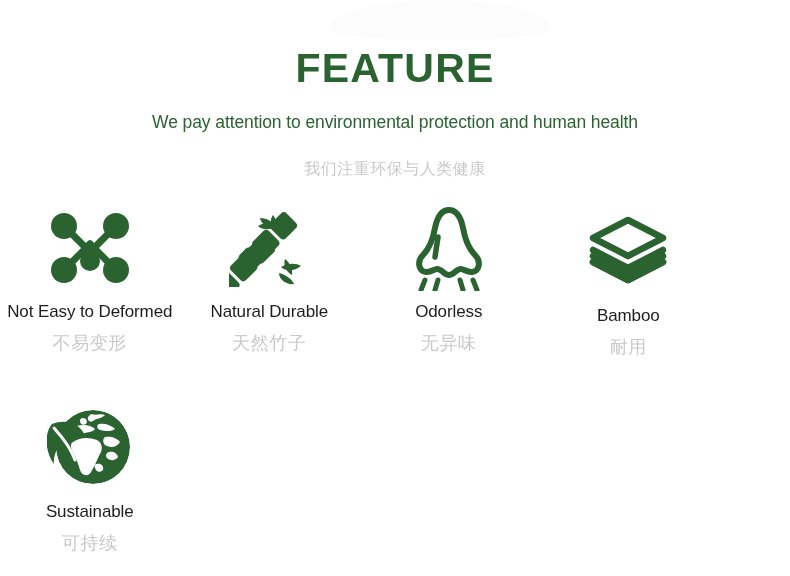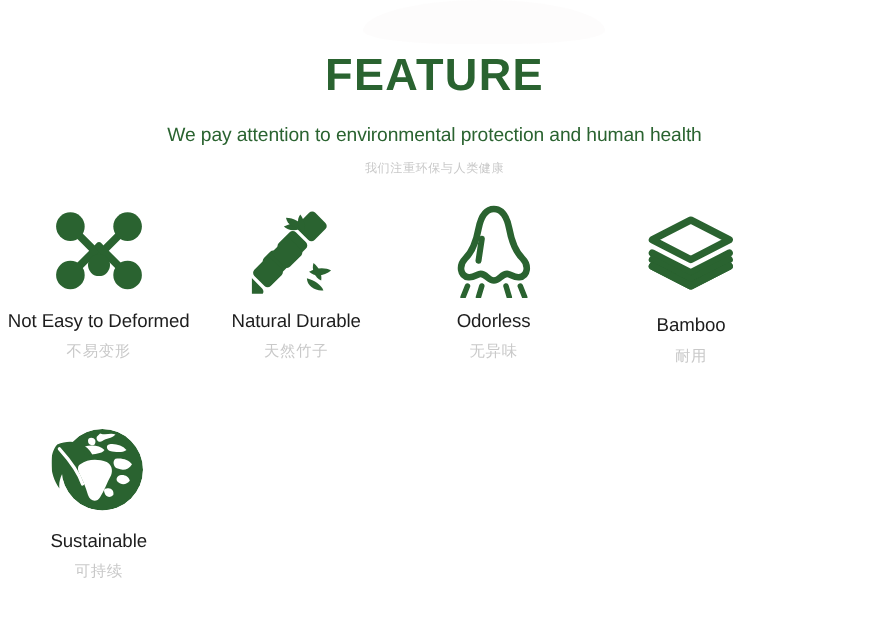--- a/index.html
+++ b/index.html
@@ -46,22 +46,22 @@
     line-height: 1.05;
     margin: 0;
   }
   .subtitle-en {
     margin-top: 22px;
     font-size: 17.5px;
     color: #2a6330;
     letter-spacing: -0.1px;
   }
   .subtitle-cn {
-    margin-top: 12px;
-    font-size: 11px;
+    margin-top: 26px;
+    font-size: 16px;
     color: #c9c9c9;
     letter-spacing: 0.5px;
   }
 
   .grid {
     margin-top: 22px;
     display: grid;
     grid-template-columns: repeat(4, 1fr);
     grid-template-rows: repeat(2, 196px);
     width: 718px;
@@ -81,21 +81,21 @@
   .icon-wrap svg { display: block; }
   .label-en {
     margin-top: 8px;
     font-size: 17px;
     color: #1d1d1d;
     letter-spacing: -0.1px;
     text-align: center;
   }
   .label-cn {
     margin-top: 9px;
-    font-size: 14px;
+    font-size: 18px;
     color: #c9c9c9;
     letter-spacing: 0.6px;
     text-align: left;
   }
   
   .row2 .icon-wrap { height: 96px; }
 </style>
 </head>
 <body>
 

